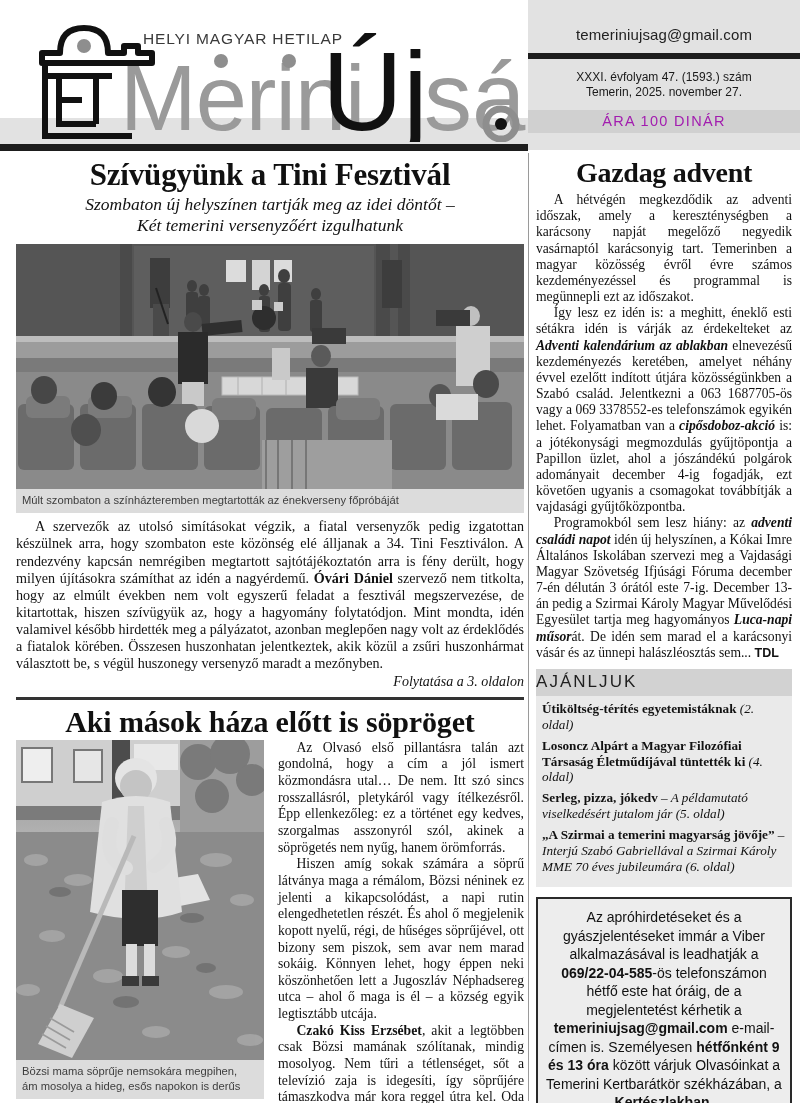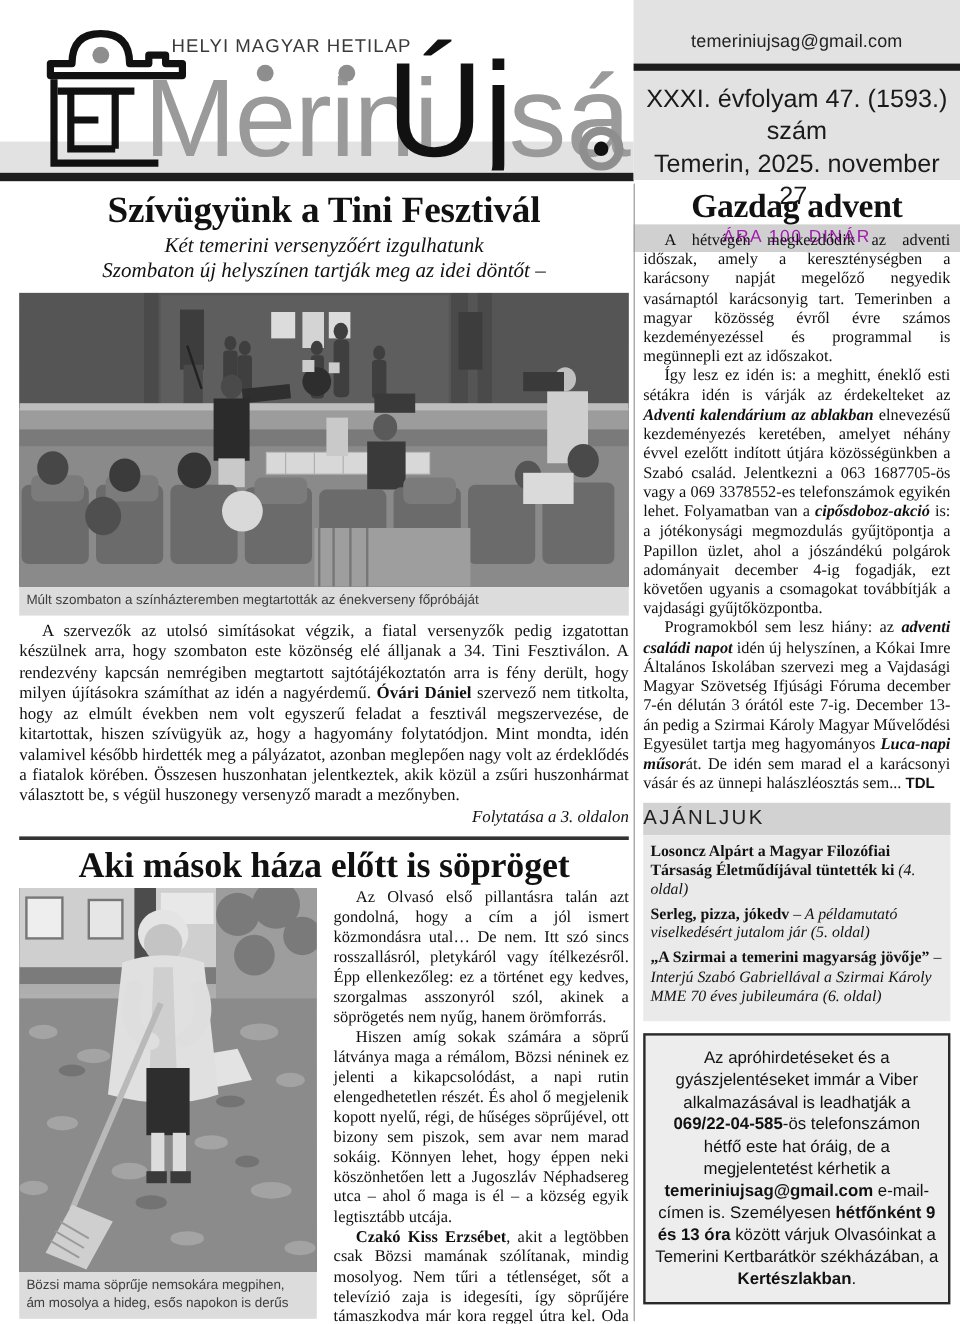--- a/index.html
+++ b/index.html
@@ -25,21 +25,21 @@
   }
 
   .mast-right{position:absolute;left:528px;top:0;width:272px;height:150px;background:#e2e2e2;}
   .mh-email{
     text-align:center;font-family:"Liberation Sans", sans-serif;
     font-size:15px;color:#222;padding-top:26px;letter-spacing:.01em;
   }
   .mh-rule{height:6px;background:#1d1d1d;margin:10px 0 0 0;}
   .mh-issue{
     text-align:center;font-family:"Liberation Sans", sans-serif;
-    font-size:21px;color:#1a1a1a;line-height:1.28;padding-top:11px;
+    font-size:12px;color:#1a1a1a;line-height:1.28;padding-top:11px;
   }
   .mh-price{
     margin-top:9px;background:#d0d0d0;text-align:center;
     font-family:"Liberation Sans", sans-serif;font-size:14.5px;
     letter-spacing:.09em;color:#a21caf;padding:3px 0 4px;
   }
 
   .mast-baserule{position:absolute;left:0;top:144px;width:528px;height:7px;background:#1d1d1d;}
   .mast-greyband{position:absolute;left:0;top:118px;width:528px;height:26px;background:#e2e2e2;}
 
@@ -160,22 +160,22 @@
     </div>
   </div>
 
   <div class="content">
     <div class="vrule"></div>
 
     <div class="col-left">
 
       <h1 class="headline">Szívügyünk a Tini Fesztivál</h1>
       <div class="subhead">
+        <div>Szombaton új helyszínen tartják meg az idei döntőt –</div>
         <div>Két temerini versenyzőért izgulhatunk</div>
-        <div>Szombaton új helyszínen tartják meg az idei döntőt –</div>
       </div>
 
       <div class="photo" style="width:508px;height:245px;">
         <svg viewBox="0 0 508 245" preserveAspectRatio="none">
           <defs>
             <linearGradient id="hall" x1="0" y1="0" x2="0" y2="1">
               <stop offset="0%" stop-color="#6f6f6f"></stop>
                 <stop offset="55%" stop-color="#888"></stop>
                 <stop offset="100%" stop-color="#6a6a6a"></stop>
             </linearGradient>
@@ -392,20 +392,21 @@
       <h1 class="headline-r">Gazdag advent</h1>
 
       <div class="r-text">
         <p>A hétvégén megkezdődik az adventi időszak, amely a kereszténységben a karácsony napját megelőző negyedik vasárnaptól karácsonyig tart. Temerinben a magyar közösség évről évre számos kezdeményezéssel és programmal is megünnepli ezt az időszakot.</p>
         <p><span>Így lesz ez idén is: a meghitt, éneklő esti sétákra idén is várják az érdekelteket az </span><b>Adventi kalendárium az ablakban</b><span> elnevezésű kezdeményezés keretében, amelyet néhány évvel ezelőtt indított útjára közösségünkben a Szabó család. Jelentkezni a 063 1687705-ös vagy a 069 3378552-es telefonszámok egyikén lehet. Folyamatban van a </span><b>cipősdoboz-akció</b><span> is: a jótékonysági megmozdulás gyűjtöpontja a Papillon üzlet, ahol a jószándékú polgárok adományait december 4-ig fogadják, ezt követően ugyanis a csomagokat továbbítják a vajdasági gyűjtőközpontba.</span></p>
         <p><span>Programokból sem lesz hiány: az </span><b>adventi családi napot</b><span> idén új helyszínen, a Kókai Imre Általános Iskolában szervezi meg a Vajdasági Magyar Szövetség Ifjúsági Fóruma december 7-én délután 3 órától este 7-ig. December 13-án pedig a Szirmai Károly Magyar Művelődési Egyesület tartja meg hagyományos </span><b>Luca-napi műsor</b><span>át. De idén sem marad el a karácsonyi vásár és az ünnepi halászléosztás sem...</span> <span class="sig">TDL</span></p>
       </div>
 
       <div class="ajanljuk-bar">AJÁNLJUK</div>
       <div class="ajanljuk-box">
+        <div class="aj-item"><b>Útiköltség-térítés egyetemistáknak </b><i>(2. oldal)</i></div>
         <div class="aj-item"><b>Losoncz Alpárt a Magyar Filozófiai Társaság Életműdíjával tüntették ki </b><i>(4. oldal)</i></div>
         <div class="aj-item"><b>Serleg, pizza, jókedv </b><i>– A példamutató viselkedésért jutalom jár (5. oldal)</i></div>
         <div class="aj-item"><b>„A Szirmai a temerini magyarság jövője” </b><i>– Interjú Szabó Gabriellával a Szirmai Károly MME 70 éves jubileumára (6. oldal)</i></div>
       </div>
 
       <div class="promo">
         <span>Az apróhirdetéseket és a gyászjelentéseket immár a Viber alkalmazásával is leadhatják a </span><b>069/22-04-585</b><span>-ös telefonszámon hétfő este hat óráig, de a megjelentetést kérhetik a </span><b>temeriniujsag@gmail.com</b><span> e-mail-címen is. Személyesen </span><b>hétfőnként 9 és 13 óra</b><span> között várjuk Olvasóinkat a Temerini Kertbarátkör székházában, a </span><b>Kertészlakban</b><span>.</span>
       </div>
     </div>
 

